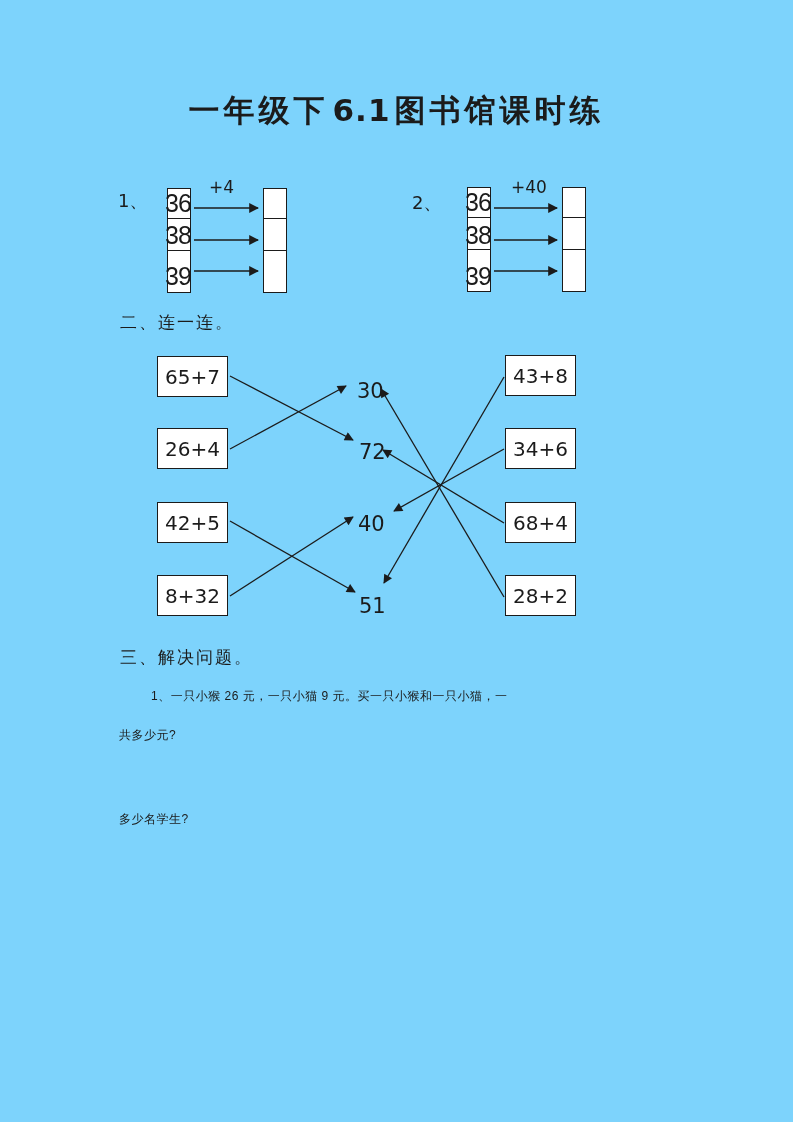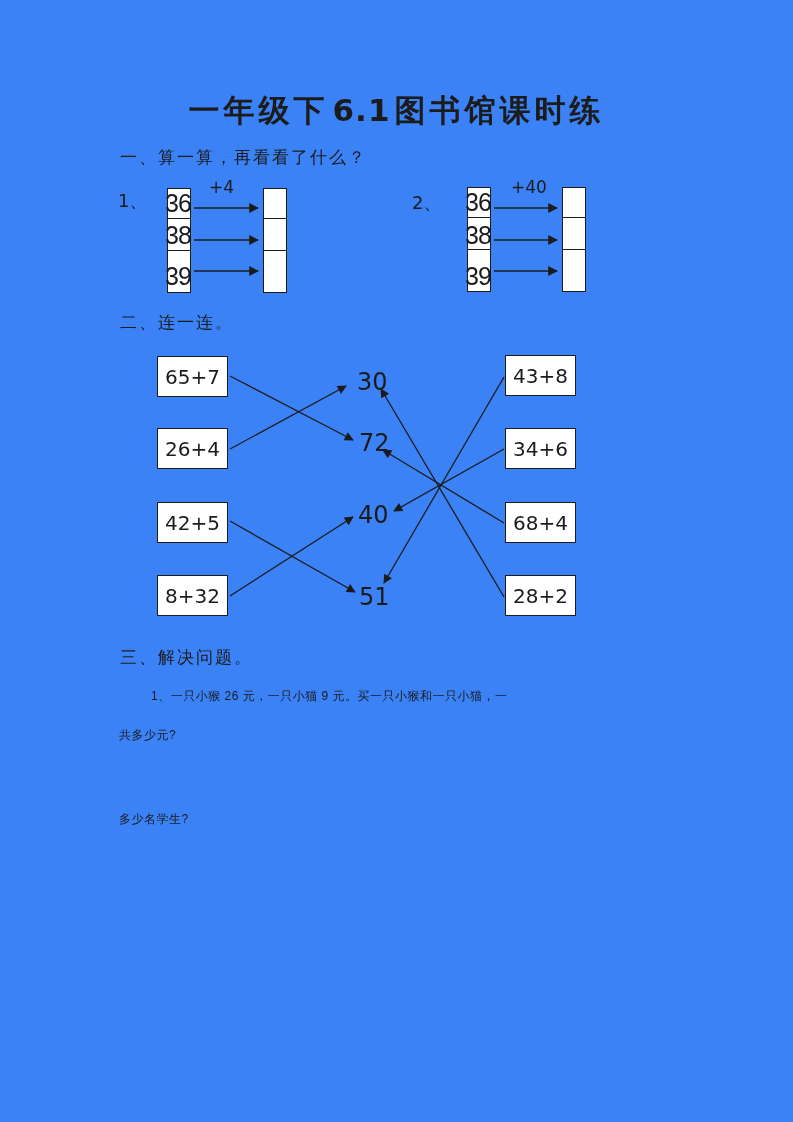--- a/index.html
+++ b/index.html
@@ -1,49 +1,48 @@
 <!DOCTYPE html>
 <html><head>
 <meta charset="utf-8">
 <style>
   html,body{margin:0;padding:0;background:#ffffff;}
-  .page{position:relative;width:793px;height:1122px;background:#3b82f6;
+  .page{position:relative;width:793px;height:1122px;background:#7dd3fc;
         font-family:"Liberation Sans",sans-serif;color:#1b1b1b;overflow:hidden;}
   .title{position:absolute;top:92px;left:0;width:100%;text-align:center;
          font-weight:bold;font-size:31px;line-height:36px;}
   .title .cjk{letter-spacing:4px;}
   .title .num{margin:0 4px;letter-spacing:1px;font-family:"DejaVu Sans",sans-serif;}
   .heading{position:absolute;left:120px;font-size:17px;letter-spacing:2px;white-space:nowrap;}
   .plabel{position:absolute;font-size:18px;font-family:"DejaVu Sans",sans-serif;}
   .opnote{position:absolute;font-size:17px;font-family:"DejaVu Sans",sans-serif;}
   .col{position:absolute;width:22px;border:1.5px solid #1b1b1b;background:#fff;}
   .col .cell{border-bottom:1.5px solid #1b1b1b;}
   .col .cell:last-child{border-bottom:none;}
   .c1{height:29px;}.c2{height:31px;}.c3{height:41px;}
   .bignum{position:absolute;font-size:25px;line-height:27px;letter-spacing:-1px;
           font-family:Liberation Sans, sans-serif;}
   .mbox{position:absolute;width:69px;height:39px;border:1.5px solid #1b1b1b;
         display:flex;align-items:center;justify-content:center;
         font-size:20px;font-family:"DejaVu Sans",sans-serif;background:#fff;}
-  .mnum{position:absolute;font-size:24px;line-height:22px;font-family:"DejaVu Sans",sans-serif;}
+  .mnum{position:absolute;font-size:21px;line-height:22px;font-family:"DejaVu Sans",sans-serif;margin-top:9px;}
   .para{position:absolute;font-size:12px;letter-spacing:0.5px;white-space:nowrap;}
   .overlay{position:absolute;left:0;top:0;pointer-events:none;}
   .overlay line{stroke:#1b1b1b;stroke-width:1.3;}
   .overlay .aline{stroke-width:1.4;}
 </style>
 </head>
 <body>
 
 <div class="page">
 
   <div class="title">
     <span class="cjk">一年级下</span><span class="num">6.1</span><span class="cjk">图书馆课时练</span>
   </div>
 
-  <div class="heading" style="top:146px">一、算一算，再看看了什么？</div>
 
   <div class="plabel" style="left:118px;top:189px">1、</div>
   <div class="opnote" style="left:209px;top:177px">+4</div>
   <div class="col" style="left:167px;top:188px">
     <div class="cell c1"></div>
     <div class="cell c2"></div>
     <div class="cell c3"></div>
   </div>
   <div class="bignum" style="left:165px;top:190px">36</div>
   <div class="bignum" style="left:165px;top:222px">38</div>

